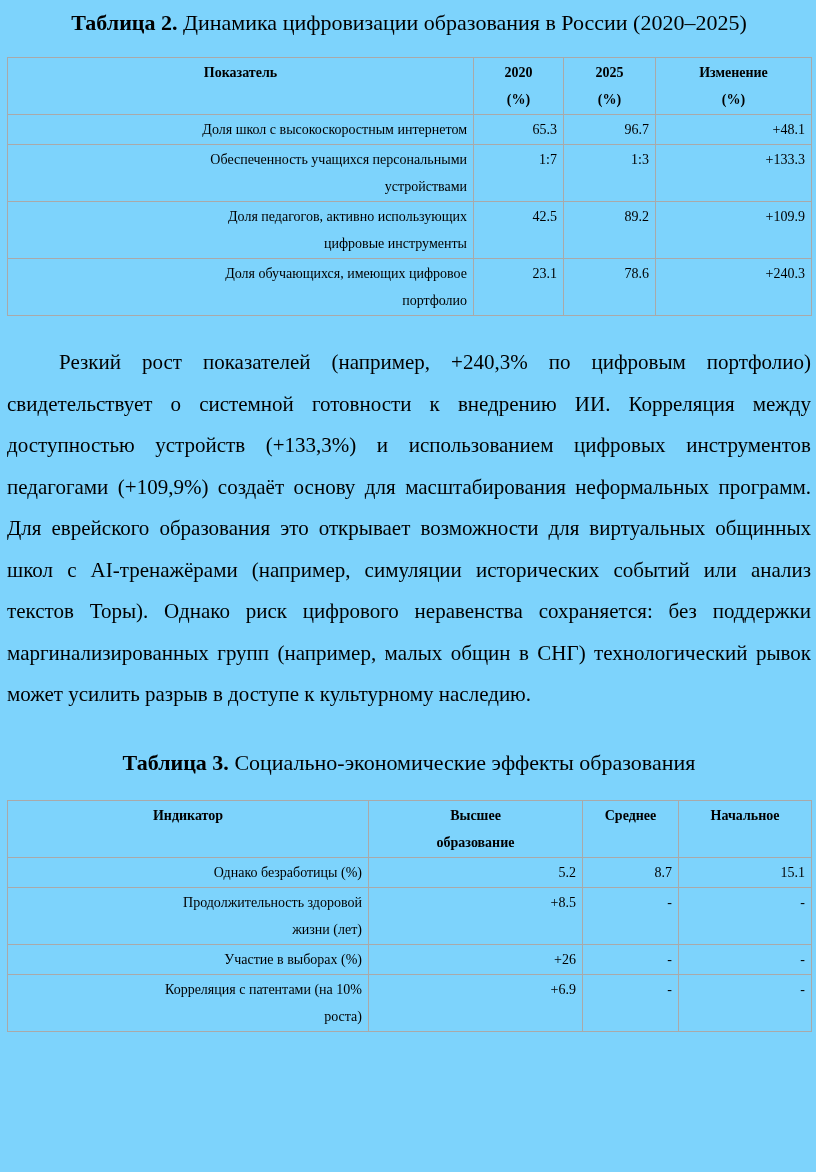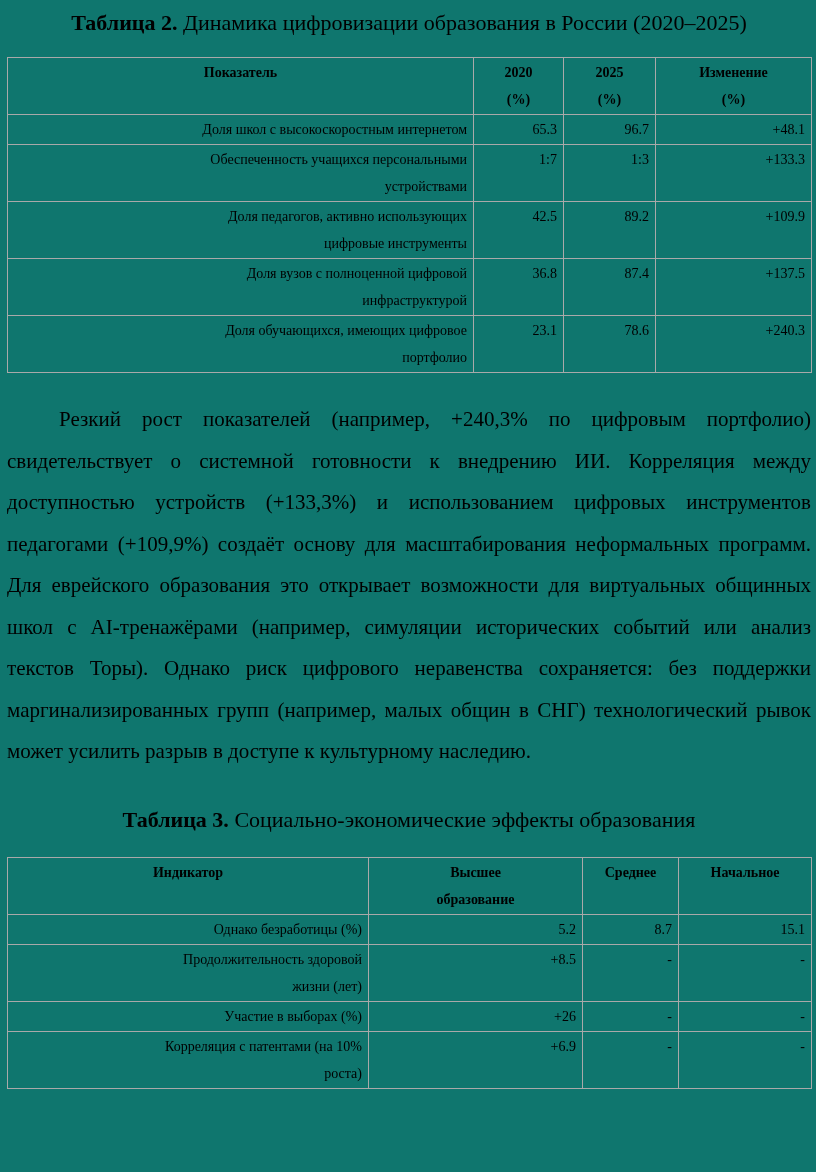--- a/index.html
+++ b/index.html
@@ -5,21 +5,21 @@
   html, body {
     margin: 0;
     padding: 0;
     background: #ffffff;
     color: #000000;
     font-family: "Liberation Serif", "DejaVu Serif", serif;
   }
   .page {
     width: 816px;
     height: 1172px;
-    background: #0f766e;
+    background: #7dd3fc;
     box-sizing: border-box;
     padding: 8px 5px 0 7px;
     overflow: hidden;
   }
   .caption {
     font-size: 22px;
     line-height: 30px;
     text-align: center;
     margin: 0 0 19px 0;
   }
@@ -101,27 +101,20 @@
         <td>+133.3</td>
       </tr>
       <tr>
         <td>Доля педагогов, активно использующих
 цифровые инструменты</td>
         <td>42.5</td>
         <td>89.2</td>
         <td>+109.9</td>
       </tr>
       <tr>
-        <td>Доля вузов с полноценной цифровой
-инфраструктурой</td>
-        <td>36.8</td>
-        <td>87.4</td>
-        <td>+137.5</td>
-      </tr>
-      <tr>
         <td>Доля обучающихся, имеющих цифровое
 портфолио</td>
         <td>23.1</td>
         <td>78.6</td>
         <td>+240.3</td>
       </tr>
     </tbody>
   </table>
 
   <p class="body-paragraph">Резкий рост показателей (например, +240,3% по цифровым портфолио) свидетельствует о системной готовности к внедрению ИИ. Корреляция между доступностью устройств (+133,3%) и использованием цифровых инструментов педагогами (+109,9%) создаёт основу для масштабирования неформальных программ. Для еврейского образования это открывает возможности для виртуальных общинных школ с AI-тренажёрами (например, симуляции исторических событий или анализ текстов Торы). Однако риск цифрового неравенства сохраняется: без поддержки маргинализированных групп (например, малых общин в СНГ) технологический рывок может усилить разрыв в доступе к культурному наследию.</p>

